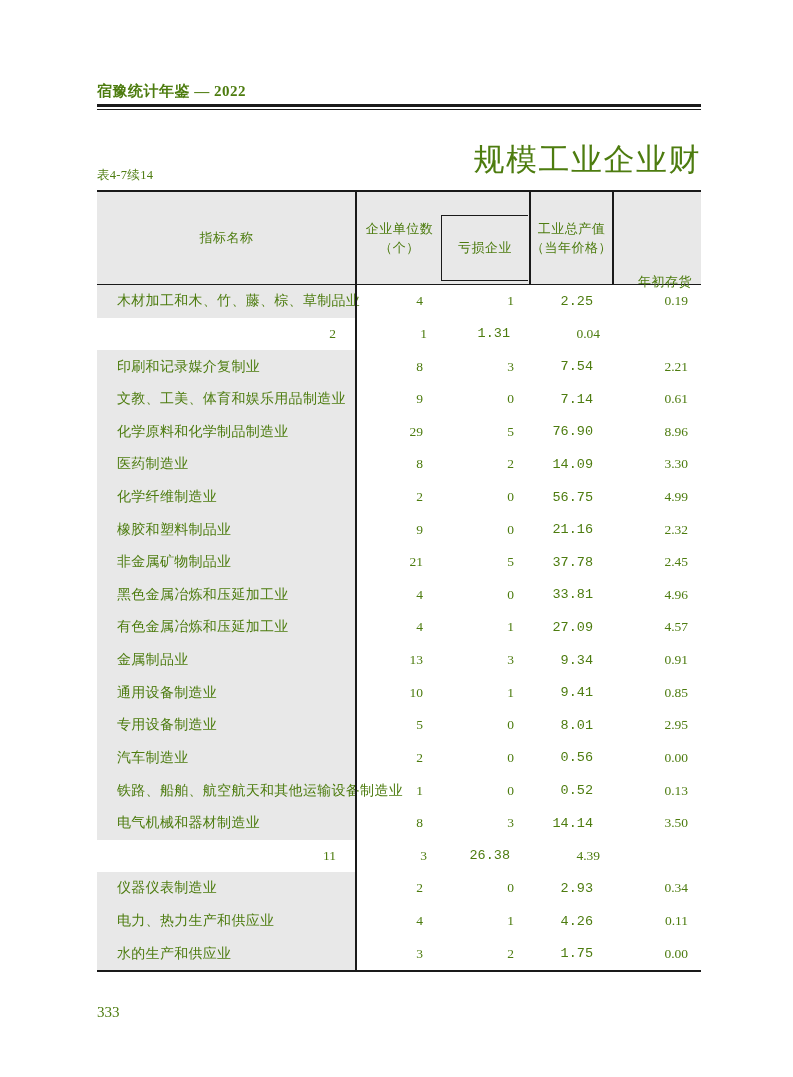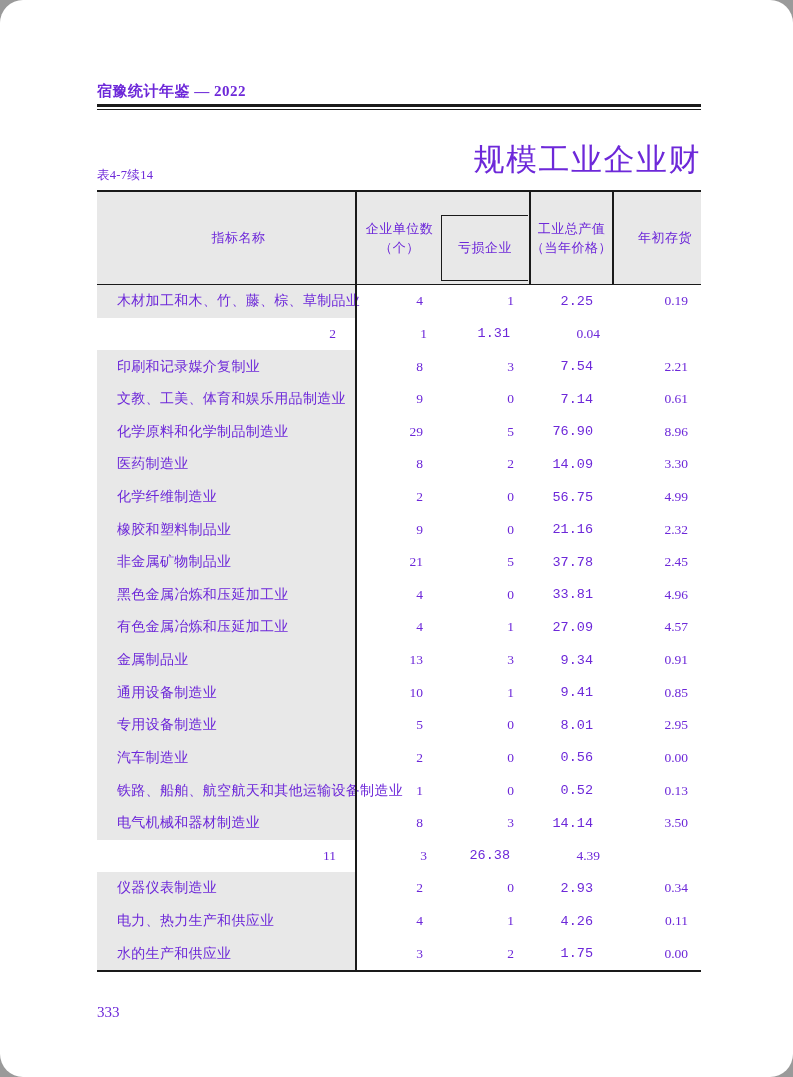--- a/index.html
+++ b/index.html
@@ -3,24 +3,23 @@
 <meta charset="utf-8">
 <style>
   * { margin: 0; padding: 0; box-sizing: border-box; }
   html, body { background: #9a9a9a; }
   .page {
     position: relative;
     width: 793px;
     height: 1077px;
     background: #ffffff;
     font-family: "Liberation Serif", "DejaVu Serif", serif;
-    color: #6d28d9;
+    color: #4d7c0f;
     overflow: hidden;
     margin: 0 auto;
-    border-radius: 23px;
   }
   
   .topbar {
     position: absolute;
     left: 97px;
     width: 604px;
     top: 82px;
   }
   .topbar-title {
     font-size: 15px;
@@ -70,24 +69,24 @@
     position: absolute;
     top: 0; height: 100%;
     display: flex;
     flex-direction: column;
     align-items: center;
     justify-content: center;
     text-align: center;
     line-height: 1.5;
     letter-spacing: 0.5px;
   }
-  .hcell.indicator   { left: 12px;     width: 259px; }
+  .hcell.indicator   { left: 0;     width: 259px; }
   .hcell.enterprises { left: 259px; width: 87px; }
   .hcell.output      { left: 433px; width: 83px; }
-  .hcell.inventory   { left: 516px; width: 104px; }
+  .hcell.inventory   { left: 516px; width: 104px; margin-top: 44px; }
   .loss-box {
     position: absolute;
     left: 344px;
     top: 23px;
     width: 87px;
     height: 66px;
     border-left: 1.2px solid #1a1a1a;
     border-top: 1.2px solid #1a1a1a;
     border-bottom: 1.2px solid #1a1a1a;
     display: flex;

